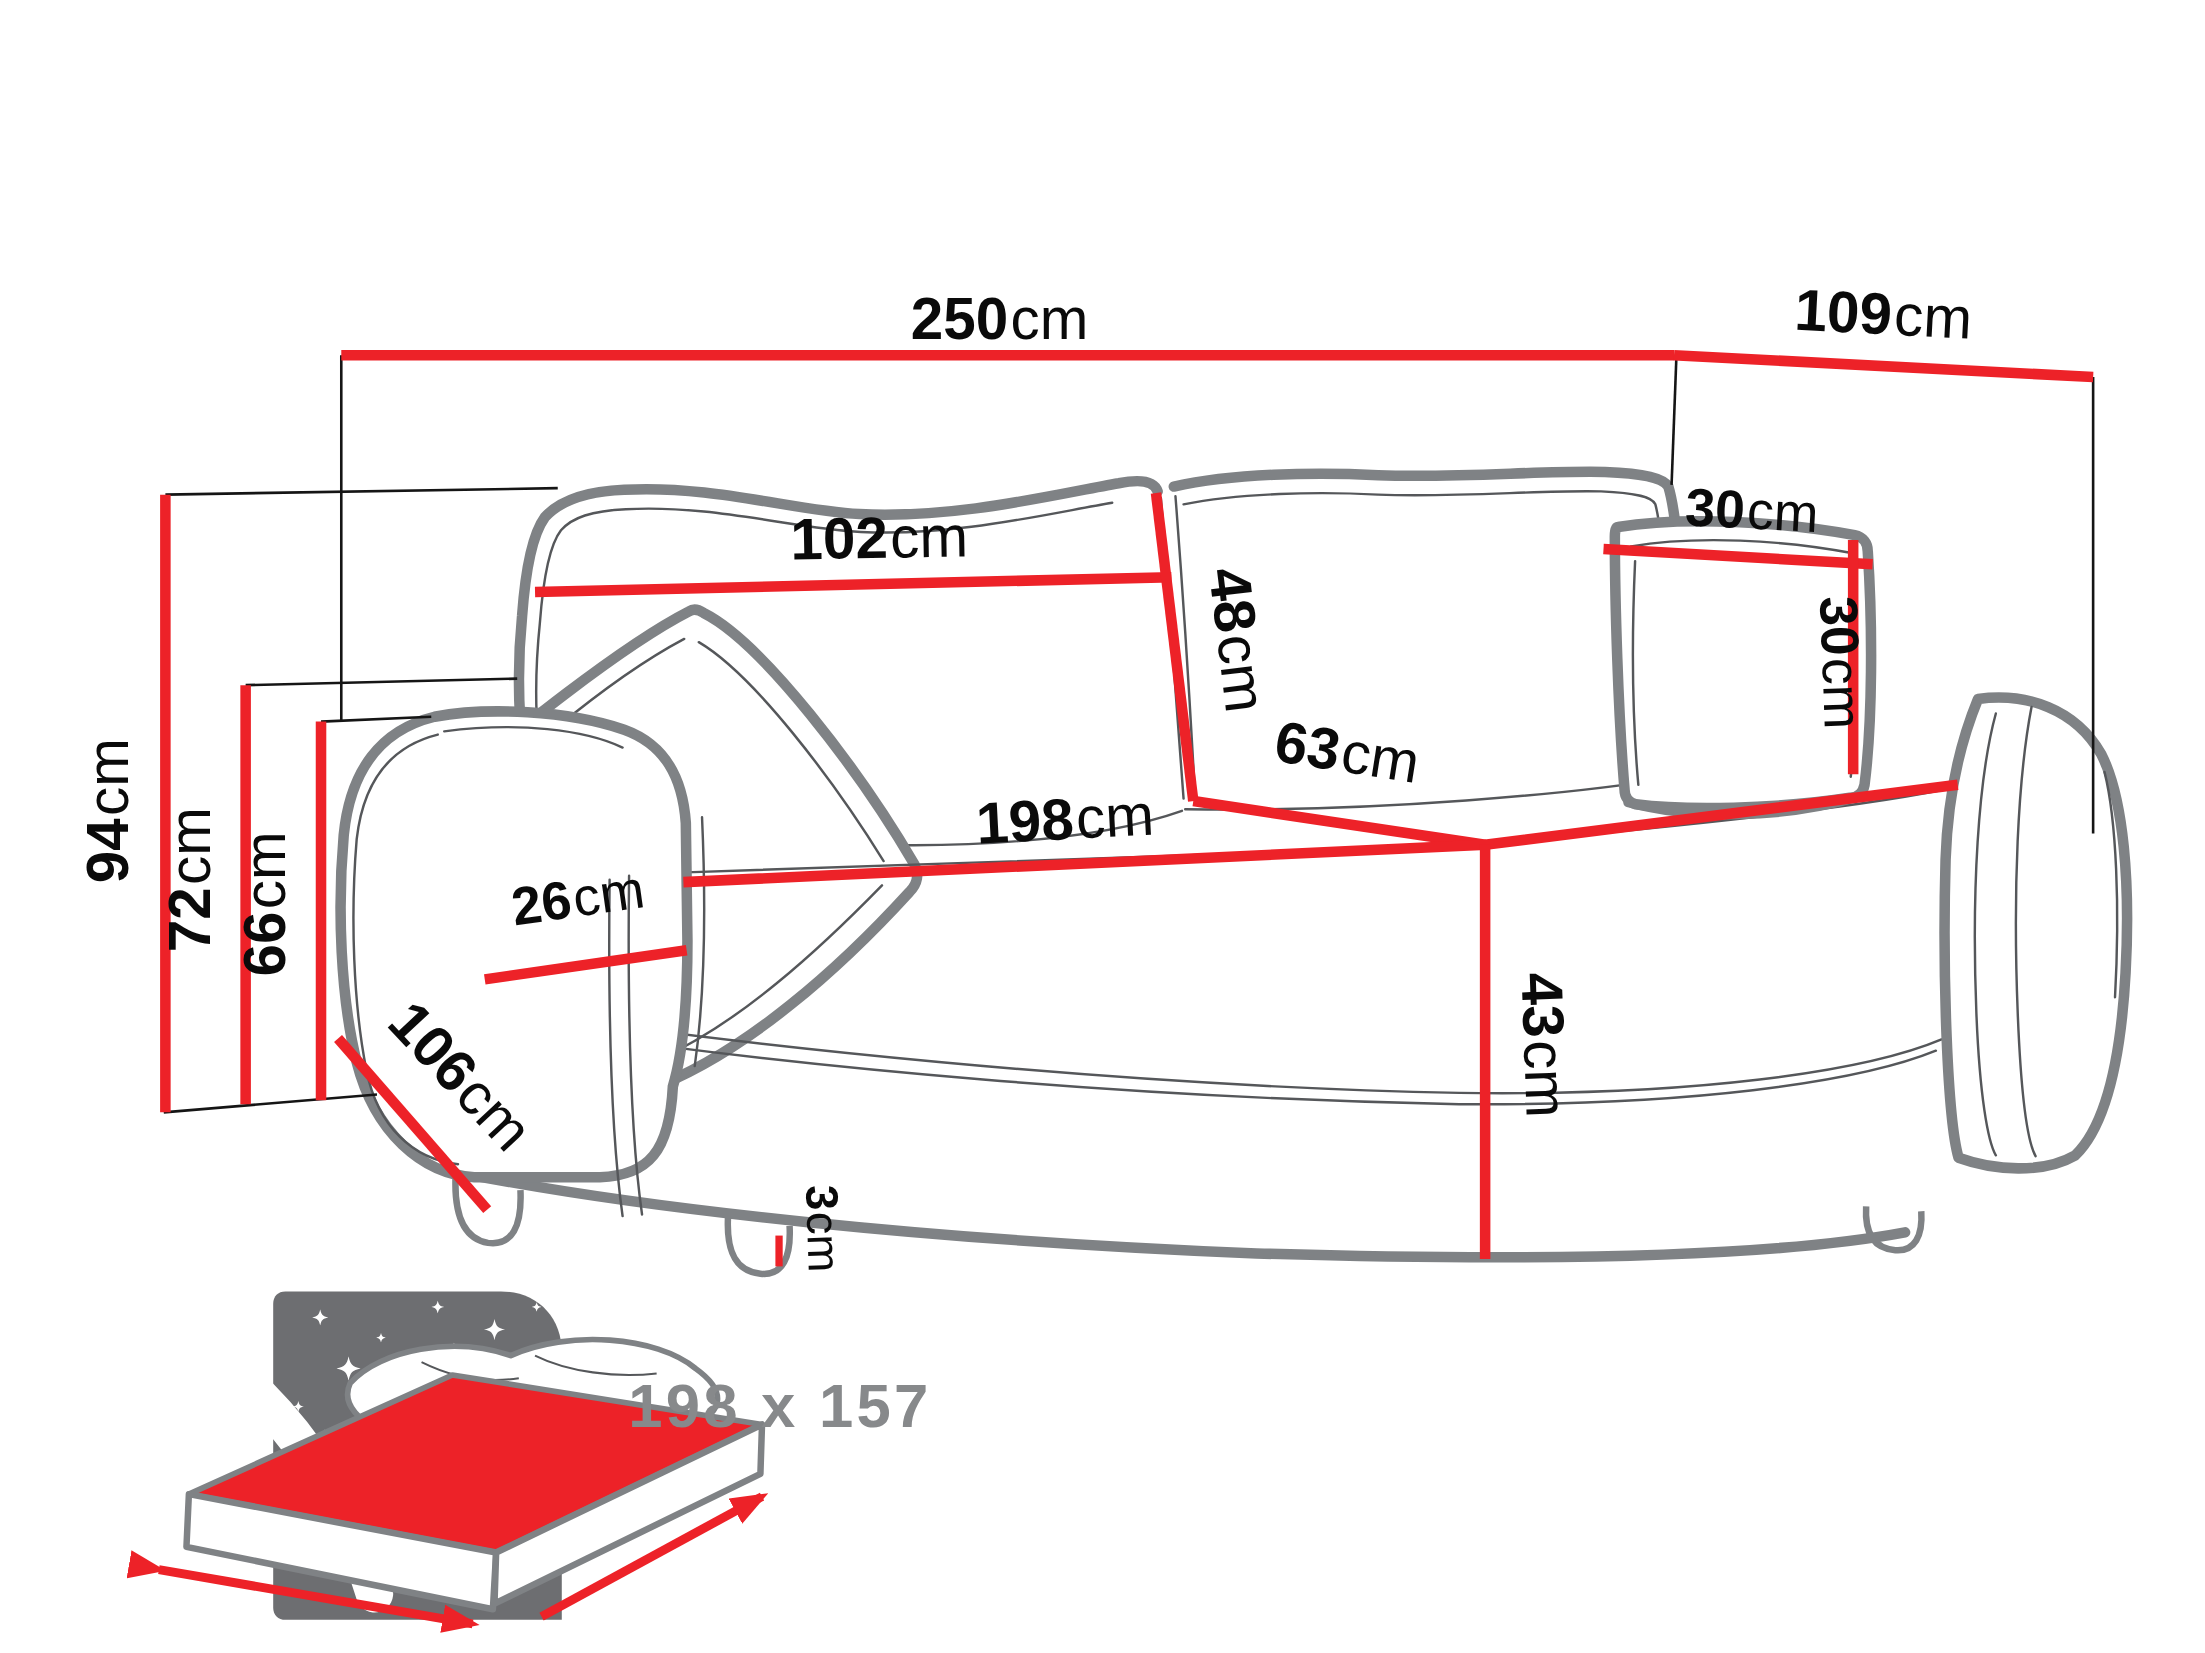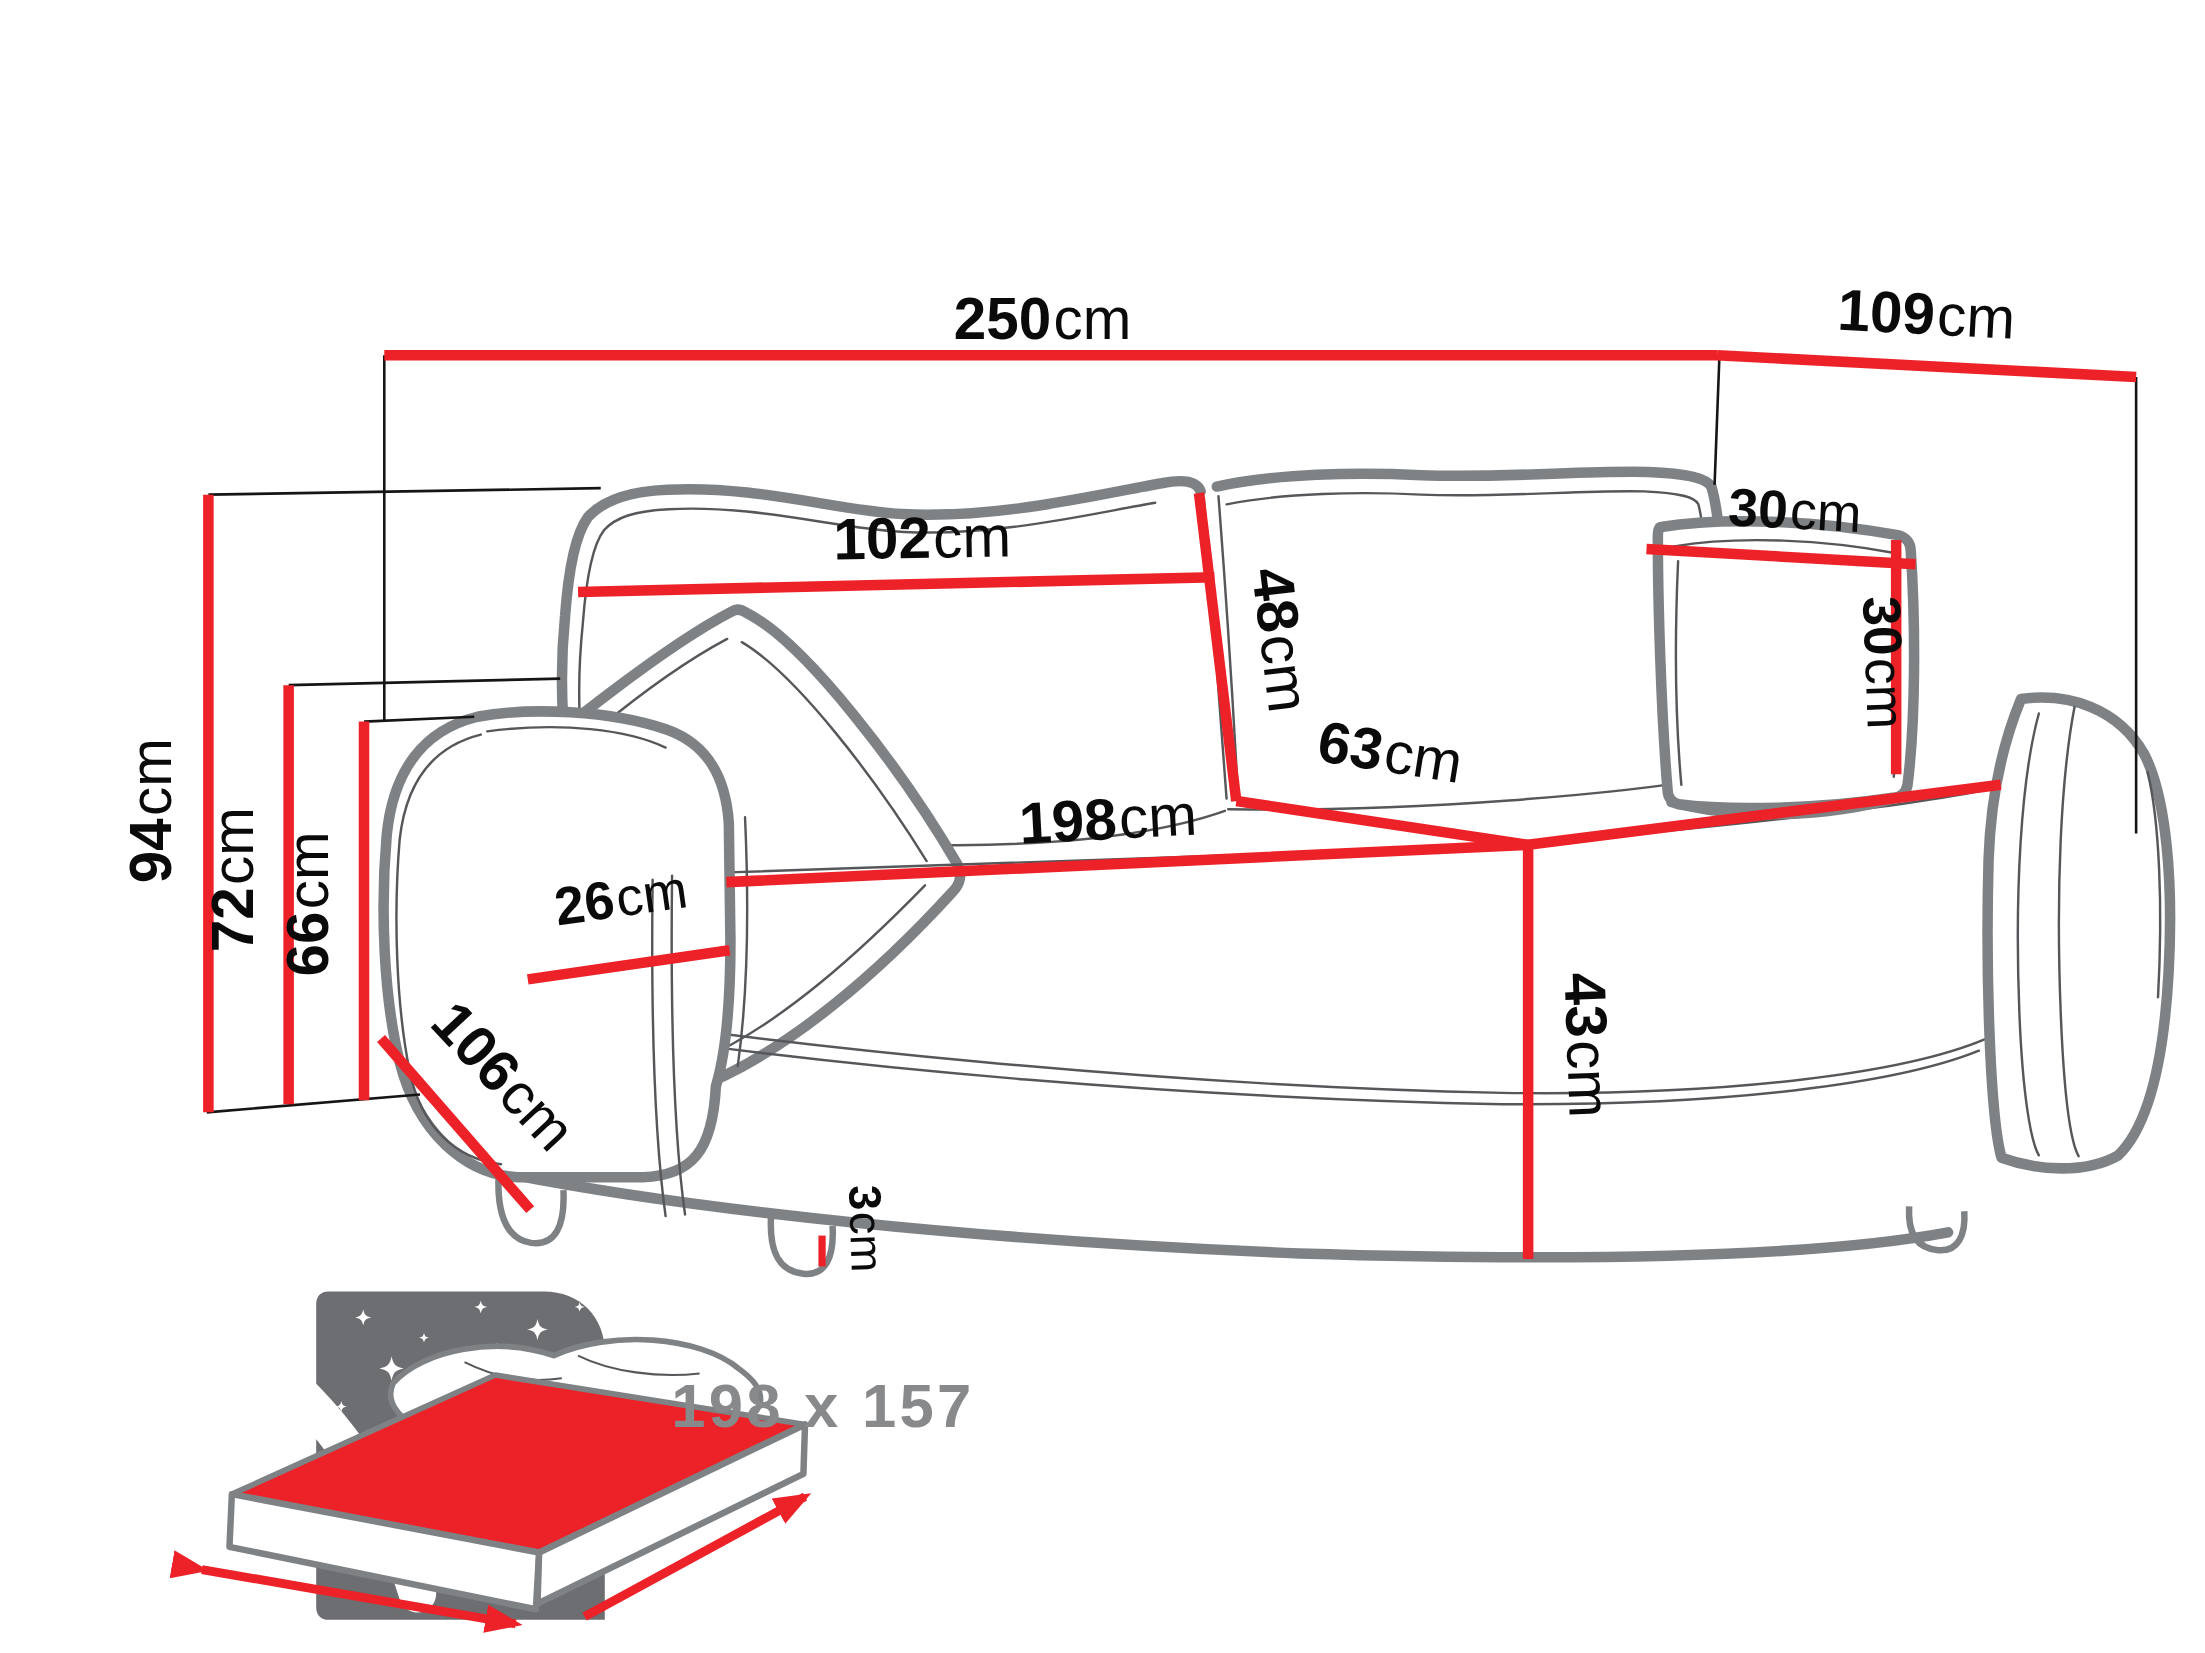--- a/index.html
+++ b/index.html
@@ -6,21 +6,21 @@
     --dimension-red:#ed2228;
     --outline-gray:#7f8285;
     --line-thin:#55575a;
     --leader-black:#151515;
     --text-black:#0a0a0a;
     --icon-gray:#6d6e71;
     --icon-text-gray:#87898b;
     --background:#ffffff;
   }
   html,body{margin:0;padding:0;background:var(--background);}
-  .stage{width:1996px;height:1654px;background:var(--background);margin-left:43px;}
+  .stage{width:1996px;height:1654px;background:var(--background);}
   svg{display:block;font-family:"Liberation Sans","DejaVu Sans",sans-serif;}
   .dim-label{fill:var(--text-black);font-size:72px;}
   .dim-label .num{font-weight:700;}
   .dim-label .unit{font-weight:400;}
   .dim-label.small{font-size:66px;}
   .dim-label.tiny{font-size:56px;}
   .redline{stroke:var(--dimension-red);stroke-width:13;fill:none;stroke-linecap:butt;}
   .redtick{stroke:var(--dimension-red);stroke-width:9;fill:none;}
   .leader{stroke:var(--leader-black);stroke-width:3.2;fill:none;}
   .thick{stroke:var(--outline-gray);stroke-width:13;fill:none;stroke-linecap:round;stroke-linejoin:round;}

